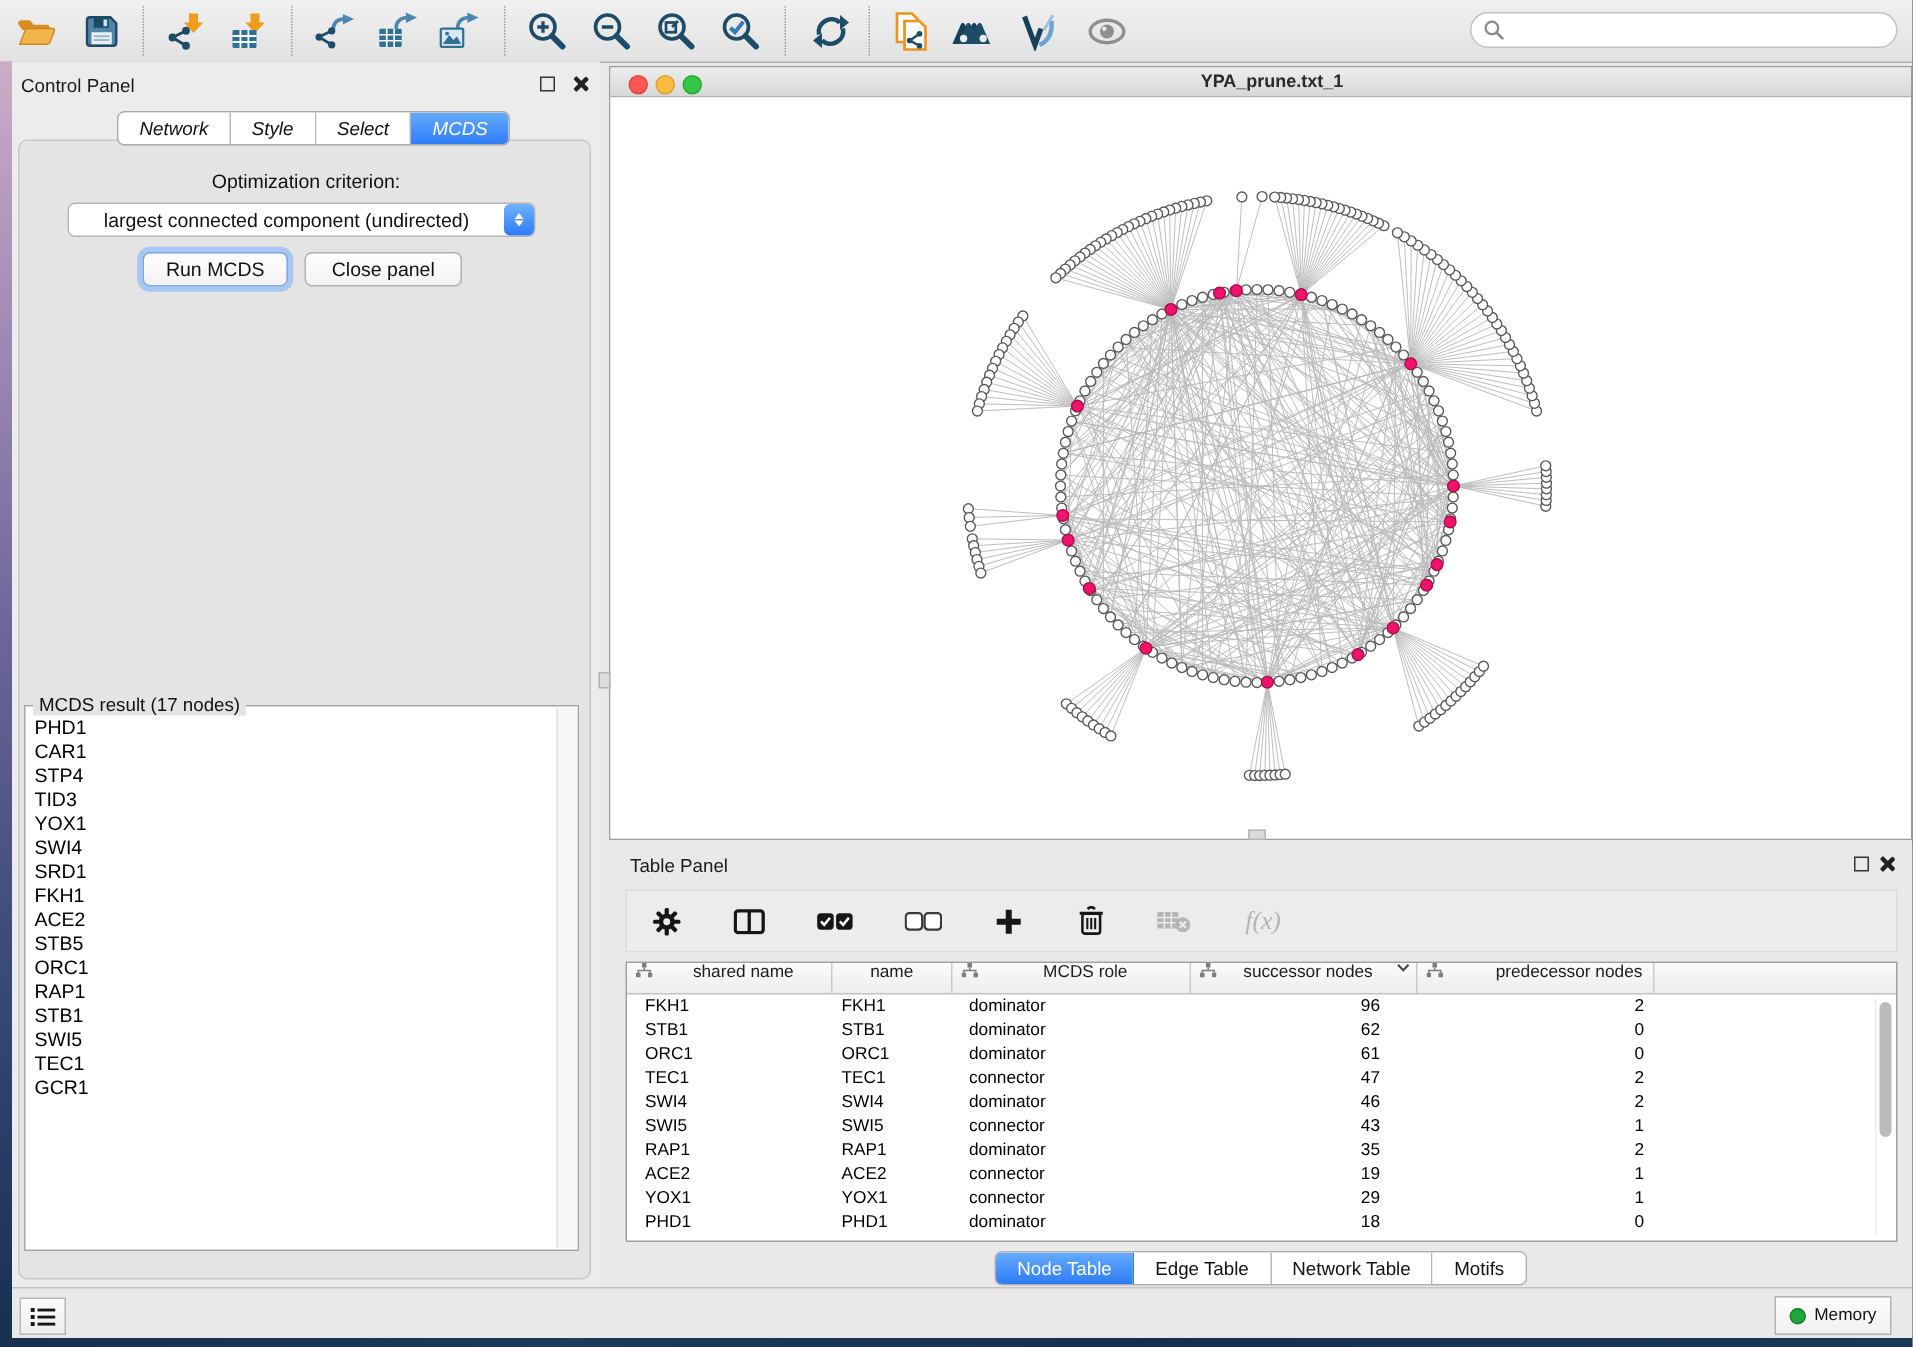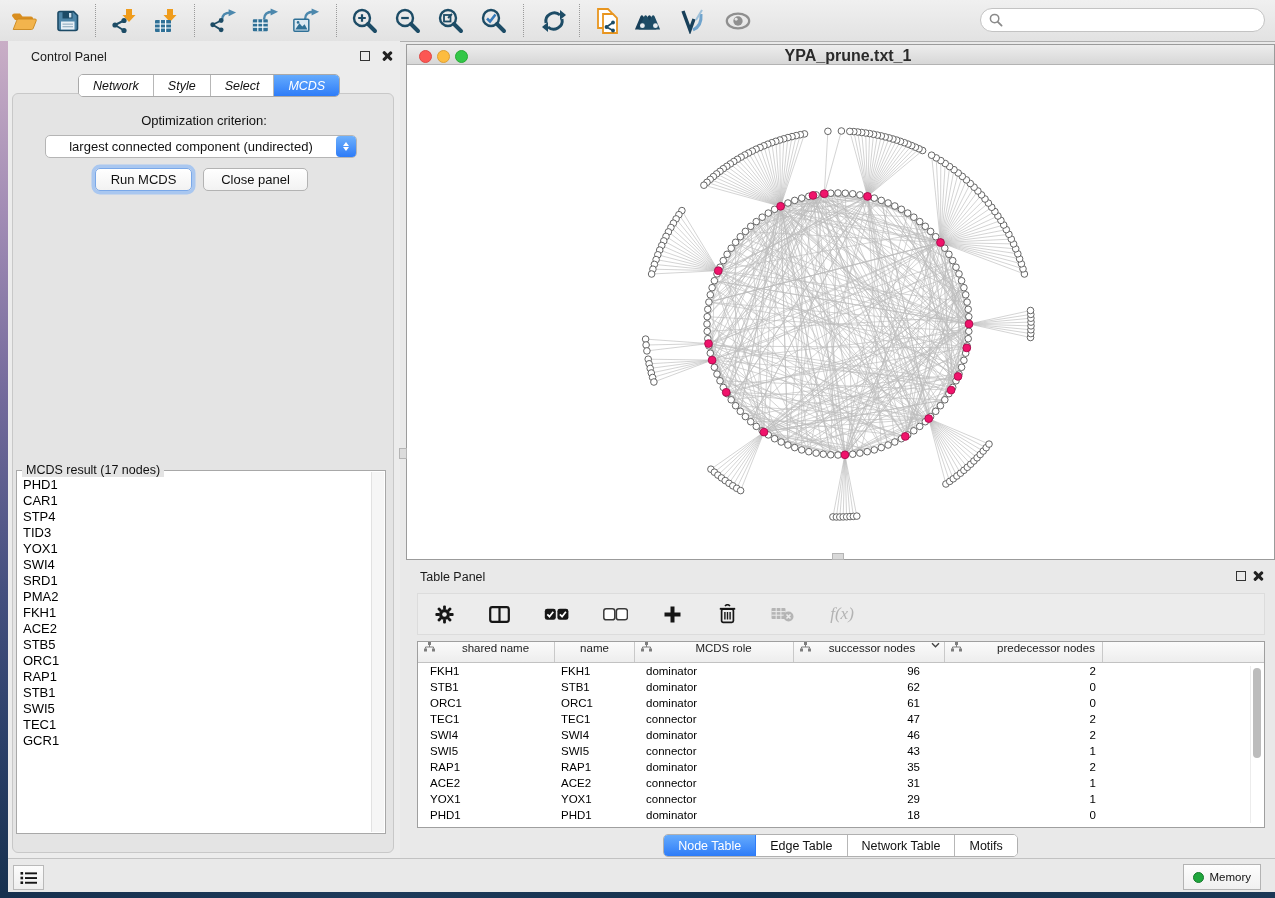--- a/index.html
+++ b/index.html
@@ -13,21 +13,21 @@
   #search-wrap{position:absolute;left:980px;top:8px;width:285px;height:24px;background:#fff;
                border:1px solid #c3c3c3;border-radius:13px;display:flex;align-items:center;padding-left:8px;box-sizing:border-box;}
   #search-wrap input{border:none;outline:none;flex:1;font:12px "Liberation Sans",sans-serif;background:transparent;}
   
   #wall-left{position:absolute;left:0;top:41px;width:8px;height:857px;
     background:linear-gradient(#c9aec6,#a28cb5 20%,#72699b 42%,#45507f 64%,#2b3f68 82%,#16304e);}
   #wall-bottom{position:absolute;left:0;top:891px;width:1275px;height:7px;
     background:linear-gradient(90deg,#16304e,#1d3a5a 30%,#14304c 60%,#1b3856);}
   
   #control-panel{position:absolute;left:8px;top:41px;width:392px;height:817px;background:#ececec;}
-  .panel-title{position:absolute;left:23px;top:9px;font-size:12.5px;color:#1a1a1a;}
+  .panel-title{position:absolute;left:6px;top:9px;font-size:12.5px;color:#1a1a1a;}
   .win-float{position:absolute;top:10px;width:10px;height:10px;border:1.6px solid #333;box-sizing:border-box;}
   .win-close{position:absolute;top:9px;width:12px;height:12px;}
   .win-close:before,.win-close:after{content:"";position:absolute;left:5px;top:0;width:2.6px;height:12px;background:#222;border-radius:1px;}
   .win-close:before{transform:rotate(45deg);}  .win-close:after{transform:rotate(-45deg);}
   #cp-inner{position:absolute;left:4px;top:52px;width:380px;height:758px;background:#e4e4e4;
             border:1px solid #c8c8c8;border-radius:6px;}
   #cp-tabs{position:absolute;left:70px;top:33px;height:21px;display:flex;border:1px solid #a9a9a9;
            border-radius:5px;overflow:hidden;background:#fff;font-style:italic;}
   .seg{display:flex;align-items:center;justify-content:center;padding:0 14px;font-size:12.5px;
        border-right:1px solid #b7b7b7;background:#fff;color:#111;height:100%;box-sizing:border-box;}
@@ -50,21 +50,21 @@
   #mcds-legend{position:absolute;left:5px;top:-8px;background:#e4e4e4;padding:0 4px;font-size:12.5px;color:#111;}
   #mcds-list{position:absolute;left:1px;top:6px;bottom:1px;right:14px;overflow:hidden;margin:0;padding:0 0 0 5px;list-style:none;}
   #mcds-list li{font-size:13px;line-height:16px;color:#000;}
   #mcds-scroll{position:absolute;right:1px;top:1px;bottom:1px;width:12px;background:#f6f6f6;border-left:1px solid #e2e2e2;}
   
   #network-window{position:absolute;left:406px;top:44px;width:869px;height:516px;background:#fff;
                   border:1px solid #9b9b9b;box-sizing:border-box;}
   #net-titlebar{position:absolute;left:0;top:0;right:0;height:19px;background:linear-gradient(#ededed,#d7d7d7);
                 border-bottom:1px solid #b3b3b3;}
   .light{position:absolute;top:4.5px;width:11px;height:11px;border-radius:50%;}
-  #net-title{position:absolute;left:15px;right:0;top:2px;text-align:center;font-size:16px;font-weight:600;color:#2a2a2a;}
+  #net-title{position:absolute;left:15px;right:0;top:2px;text-align:center;font-size:12px;font-weight:600;color:#2a2a2a;}
   #net-canvas{position:absolute;left:0;top:20px;width:867px;height:494px;background:#fff;}
   #vsplit-handle{position:absolute;left:399px;top:448px;width:6px;height:9px;background:#dcdcdc;border:1px solid #b5b5b5;}
   #hsplit-handle{position:absolute;left:832px;top:553px;width:10px;height:5px;background:#d9d9d9;border:1px solid #b5b5b5;}
   
   #table-panel{position:absolute;left:406px;top:563px;width:869px;height:295px;background:#e9e9e9;}
   #tp-toolbar{position:absolute;left:11px;top:30px;right:10px;height:42px;background:#ececec;border:1px solid #dcdcdc;
               display:flex;align-items:center;gap:31px;padding-left:14px;box-sizing:border-box;}
   .tpi{display:flex;align-items:center;justify-content:center;width:24px;height:24px;}
   #node-table{position:absolute;left:11px;top:78px;width:848px;height:187px;background:#fff;border:1px solid #9f9f9f;
               box-sizing:border-box;overflow:hidden;}
@@ -269,21 +269,20 @@
     <div id="mcds-group">
       <div id="mcds-legend">MCDS result (17 nodes)</div>
       <ul id="mcds-list">
           <li>PHD1</li>
           <li>CAR1</li>
           <li>STP4</li>
           <li>TID3</li>
           <li>YOX1</li>
           <li>SWI4</li>
           <li>SRD1</li>
-          <li>PMA2</li>
           <li>FKH1</li>
           <li>ACE2</li>
           <li>STB5</li>
           <li>ORC1</li>
           <li>RAP1</li>
           <li>STB1</li>
           <li>SWI5</li>
           <li>TEC1</li>
           <li>GCR1</li>
         </ul>
@@ -1268,21 +1267,21 @@
             <div class="tcell tc0">RAP1</div>
             <div class="tcell tc1">RAP1</div>
             <div class="tcell tc2">dominator</div>
             <div class="tcell tc3">35</div>
             <div class="tcell tc4">2</div>
           </div>
           <div class="trow">
             <div class="tcell tc0">ACE2</div>
             <div class="tcell tc1">ACE2</div>
             <div class="tcell tc2">connector</div>
-            <div class="tcell tc3">31</div>
+            <div class="tcell tc3">19</div>
             <div class="tcell tc4">1</div>
           </div>
           <div class="trow">
             <div class="tcell tc0">YOX1</div>
             <div class="tcell tc1">YOX1</div>
             <div class="tcell tc2">connector</div>
             <div class="tcell tc3">29</div>
             <div class="tcell tc4">1</div>
           </div>
           <div class="trow">

